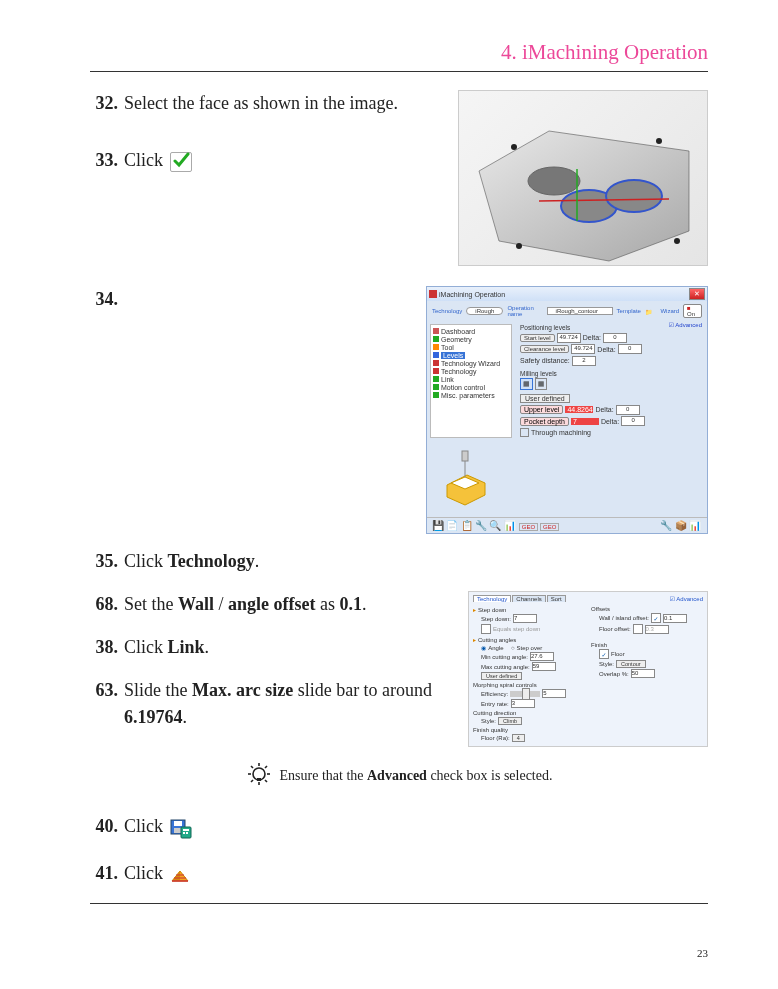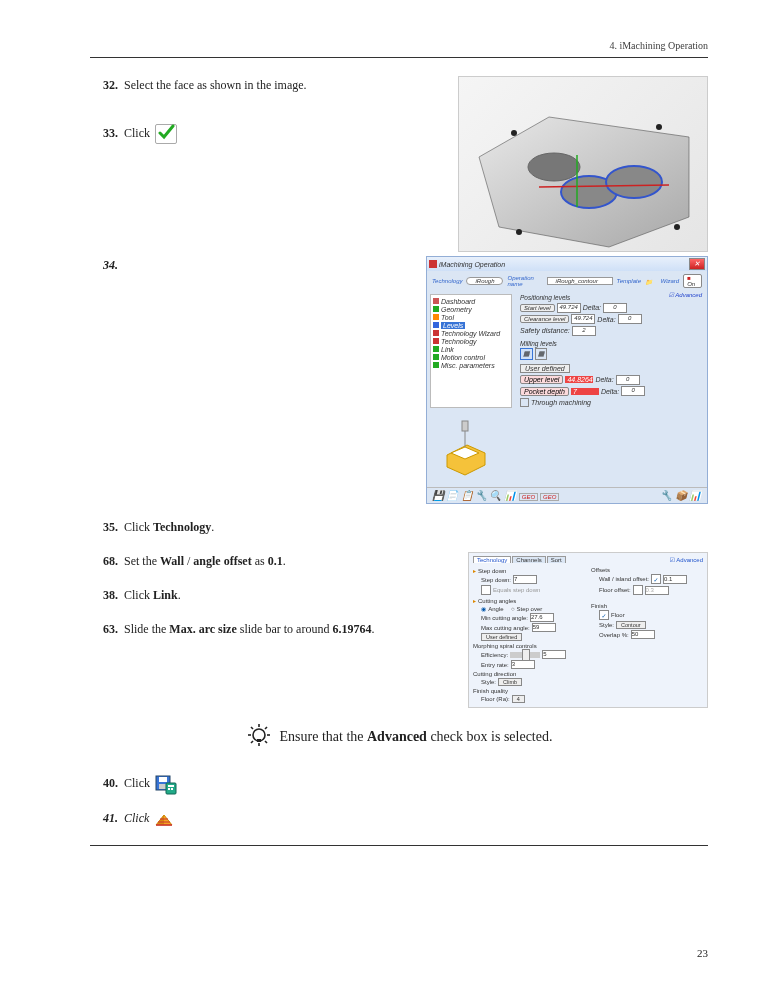--- a/index.html
+++ b/index.html
@@ -13,39 +13,39 @@
   width: 778px;
   height: 989px;
   background: white;
   box-shadow: 2px 2px 8px rgba(0,0,0,0.2);
   position: relative;
   box-sizing: border-box;
   padding: 40px 70px 40px 90px;
 }
 .header-right {
   text-align: right;
-  font-size: 10px;
-  color: #404040;
+  font-size: 21px;
+  color: #ec4899;
   padding-bottom: 4px;
 }
 .hr-top {
   border: none;
   border-top: 1.5px solid #333;
   margin: 2px 0 18px 0;
 }
 .hr-bot {
   border: none;
   border-top: 1.5px solid #333;
   margin: 6px 0 4px 0;
 }
 .step {
   display: flex;
   align-items: flex-start;
   margin-bottom: 16px;
-  font-size: 12px;
+  font-size: 18px;
   line-height: 1.5;
   justify-content: space-between;
 }
 .step-num {
   font-weight: bold;
   min-width: 28px;
   text-align: right;
   margin-right: 6px;
 }
 .step-body {
@@ -168,21 +168,21 @@
 .dialog2 .gtitle { display:flex; align-items:center; gap:2px; margin-top:2px;}
 .dialog2 .caret {color:#d80;}
 .dialog2 .frow {display:flex; align-items:center; gap:2px; margin:1px 0 1px 8px;}
 .dialog2 .inp {border:1px solid #888; background:white; width:22px; height:7px;}
 .dialog2 .sel {border:1px solid #888; background:#eee; padding:0 4px; font-size:5.5px;}
 .dialog2 .chk {width:8px; height:8px; border:1px solid #888; background:white; display:inline-flex; align-items:center; justify-content:center; font-size:6px; color:#05a;}
 .dialog2 .slider {width:30px; height:6px; background:#ccc; position:relative; display:inline-block;}
 .dialog2 .slider::after{content:''; position:absolute; width:6px; height:10px; background:#eee; border:1px solid #888; top:-3px; left:12px;}
 .dialog2 .adv2 {float:right; color:#25c;}
 .mt30{margin-top:30px;}
-.mt20{margin-top:4px;font-style:italic;}
+.mt20{margin-top:20px;}
 .mt14{margin-top:14px;}
 </style>
 </head>
 <body>
 
 <div class="page">
   <div class="header-right">4. iMachining Operation</div>
   <hr class="hr-top">
 
   <div class="row-wrap">

